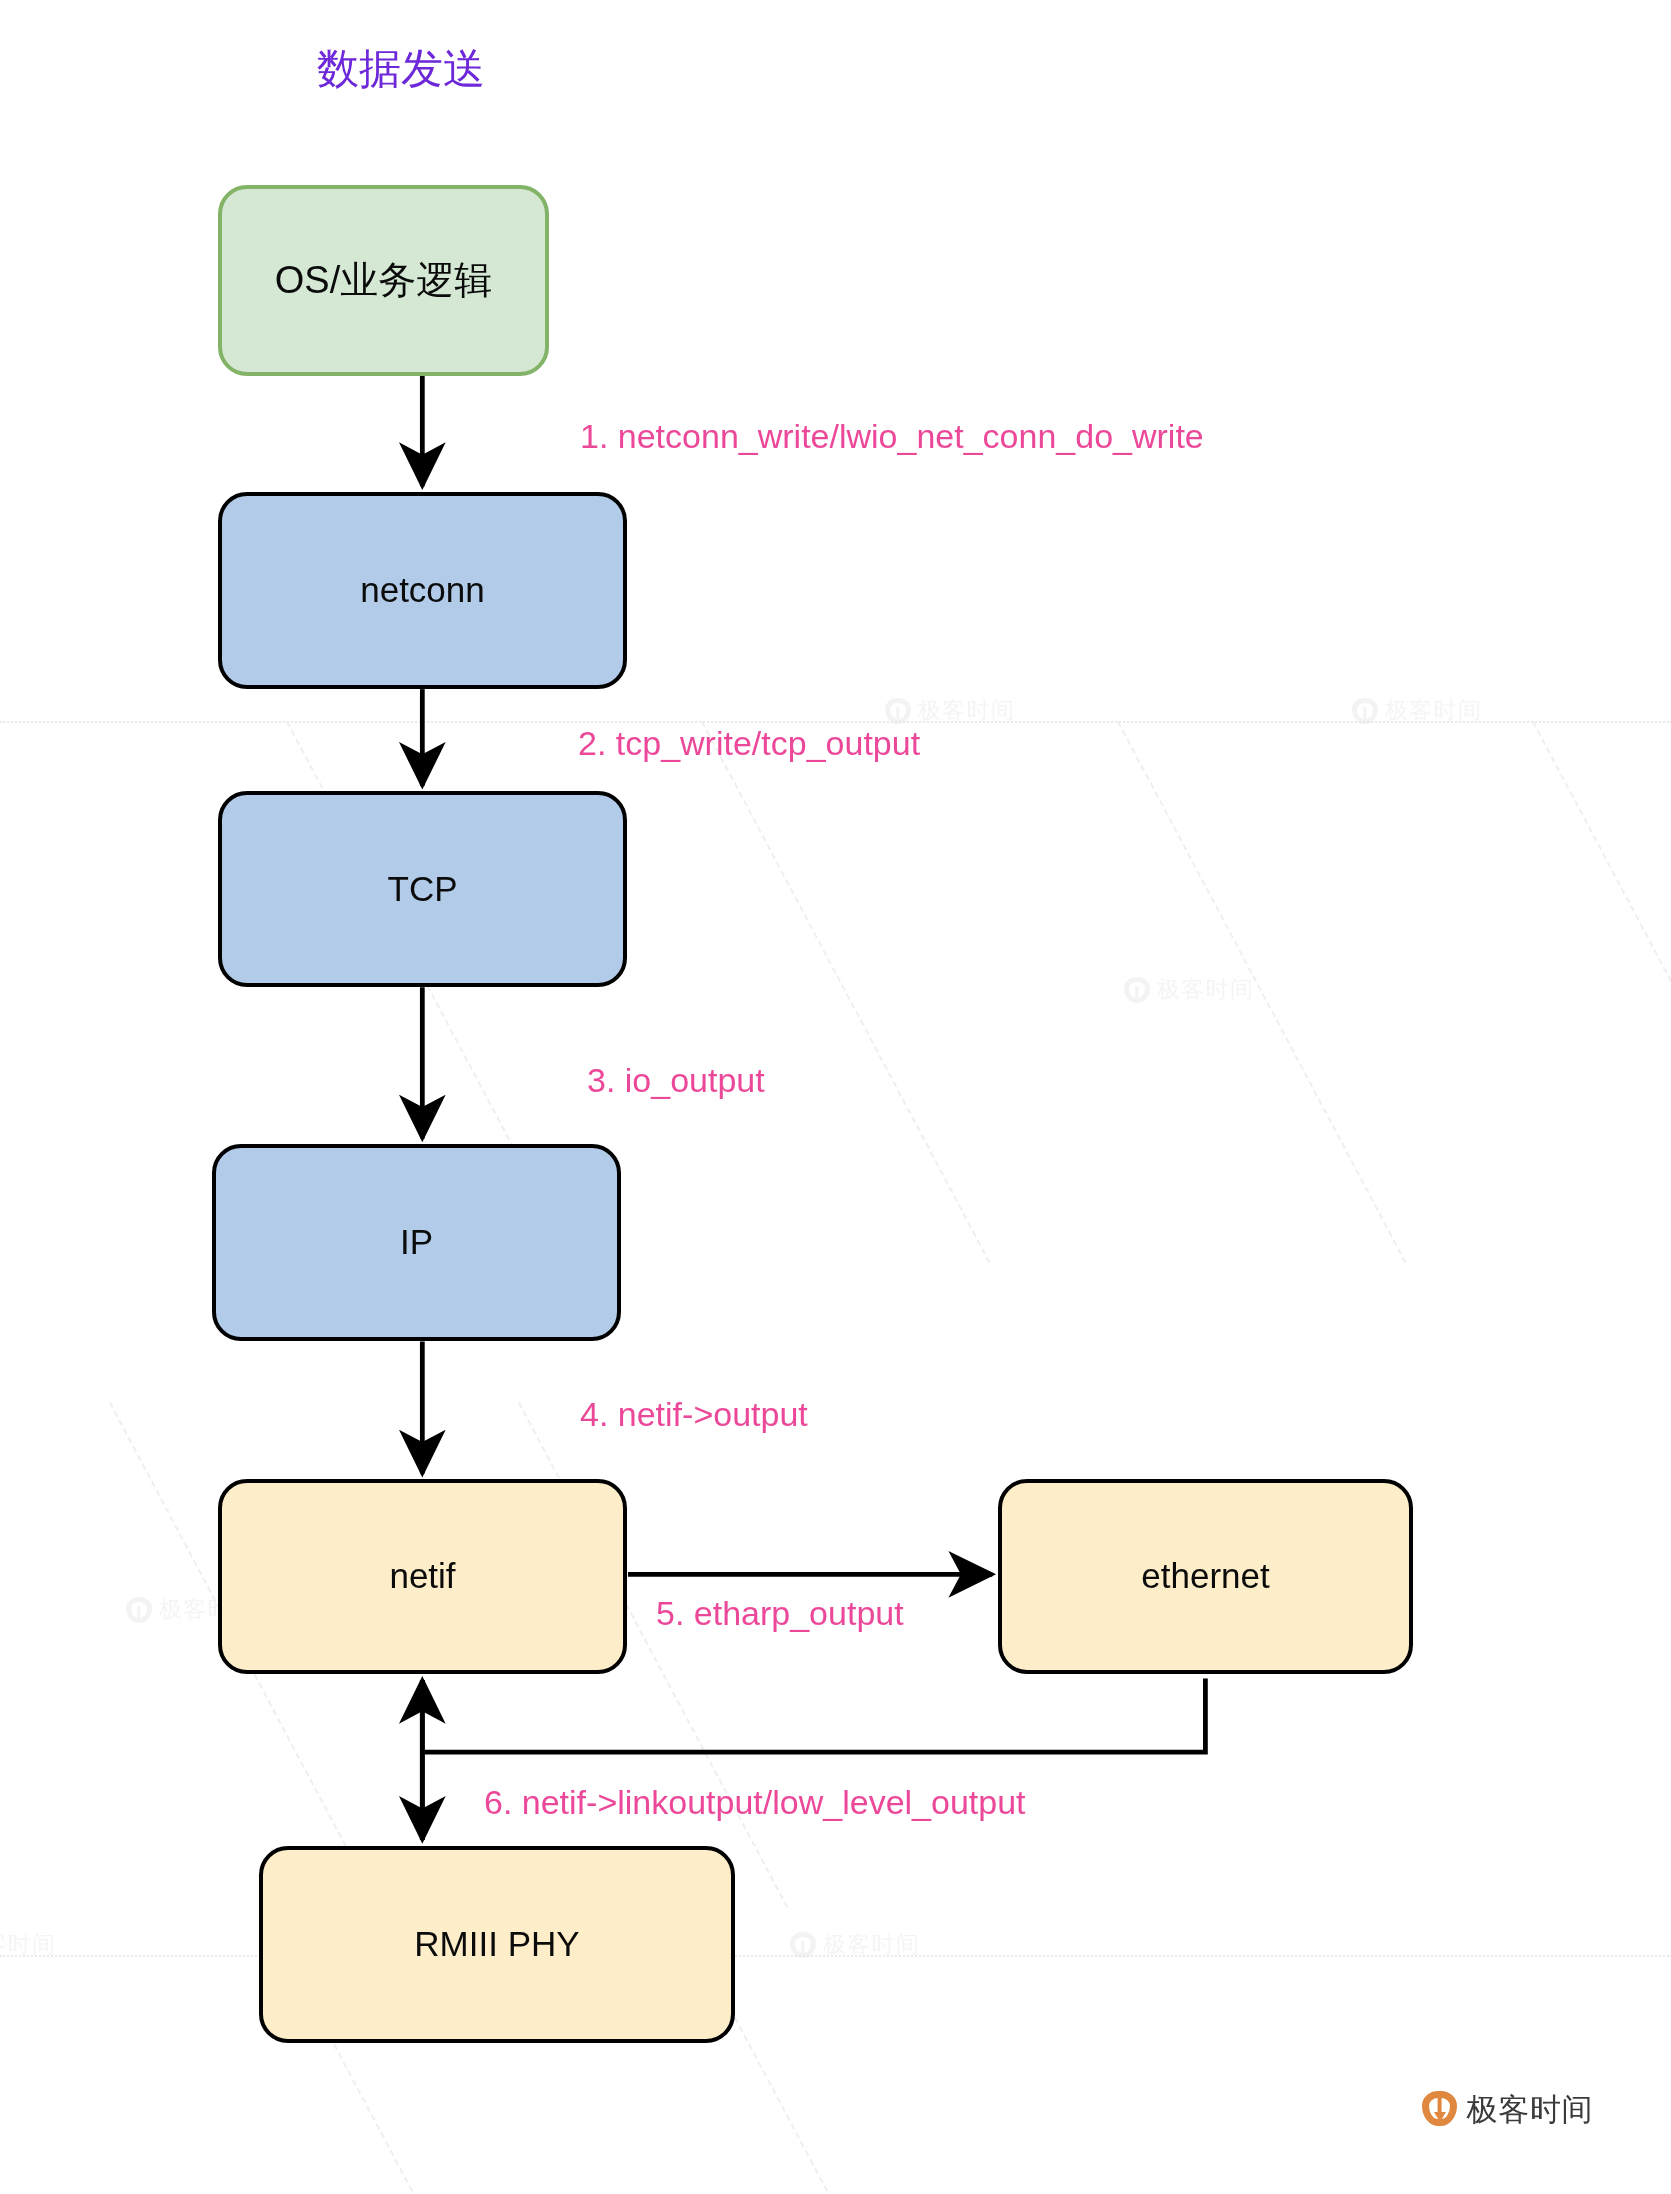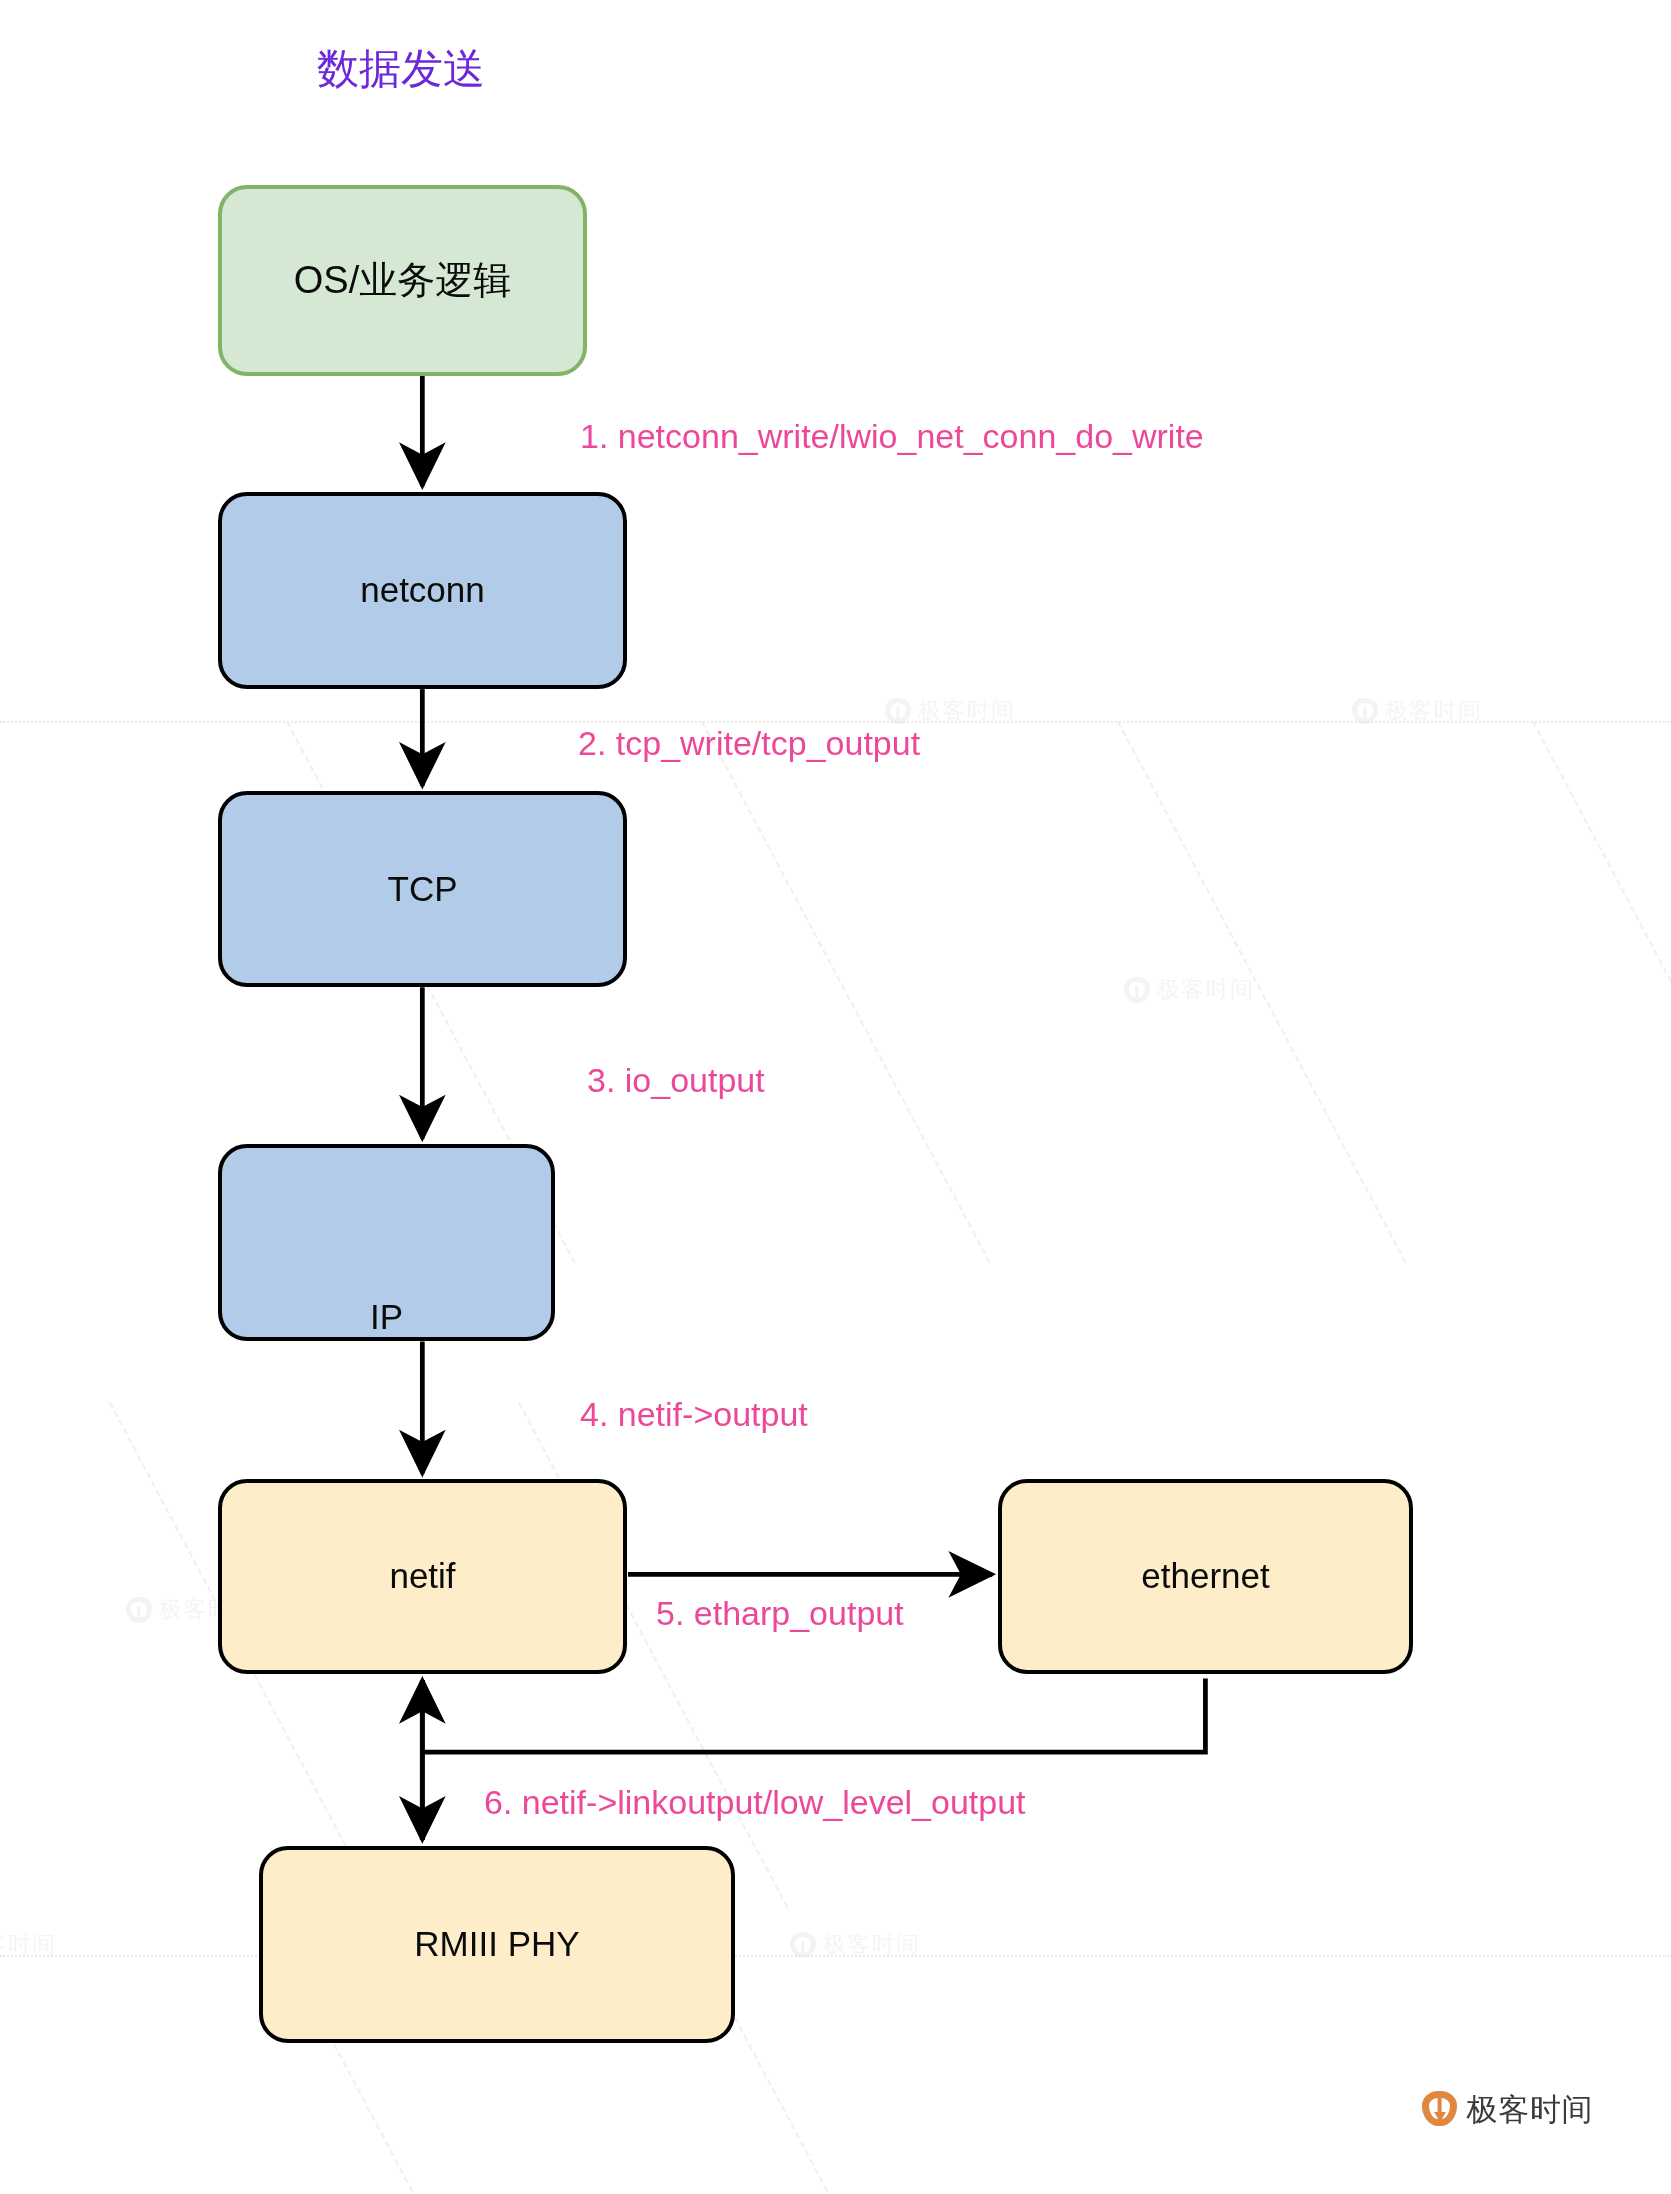--- a/index.html
+++ b/index.html
@@ -251,33 +251,33 @@
       <line x1="620" y1="2467" x2="620" y2="2702" marker-end="url(#ah)"></line>
 
       <path d="M1770,2465 L1770,2573 L620,2573"></path>
     </g>
   </svg>
 
   <div id="diagram">
 
     <div id="title">数据发送</div>
 
-    <div class="node node-green" style="left:218px; top:185px; width:369px; height:191px;">
+    <div class="node node-green" style="left:218px; top:185px; width:331px; height:191px;">
       <span class="node-label cjk">OS/业务逻辑</span>
     </div>
 
     <div class="node node-blue" style="left:218px; top:492px; width:409px; height:197px;">
       <span class="node-label">netconn</span>
     </div>
 
     <div class="node node-blue" style="left:218px; top:791px; width:409px; height:196px;">
       <span class="node-label">TCP</span>
     </div>
 
-    <div class="node node-blue" style="left:218px; top:1144px; width:337px; height:197px;align-items:flex-end;">
+    <div class="node node-blue" style="left:212px; top:1144px; width:409px; height:197px;">
       <span class="node-label">IP</span>
     </div>
 
     <div class="node node-yellow" style="left:218px; top:1479px; width:409px; height:195px;">
       <span class="node-label">netif</span>
     </div>
 
     <div class="node node-yellow" style="left:998px; top:1479px; width:415px; height:195px;">
       <span class="node-label">ethernet</span>
     </div>

